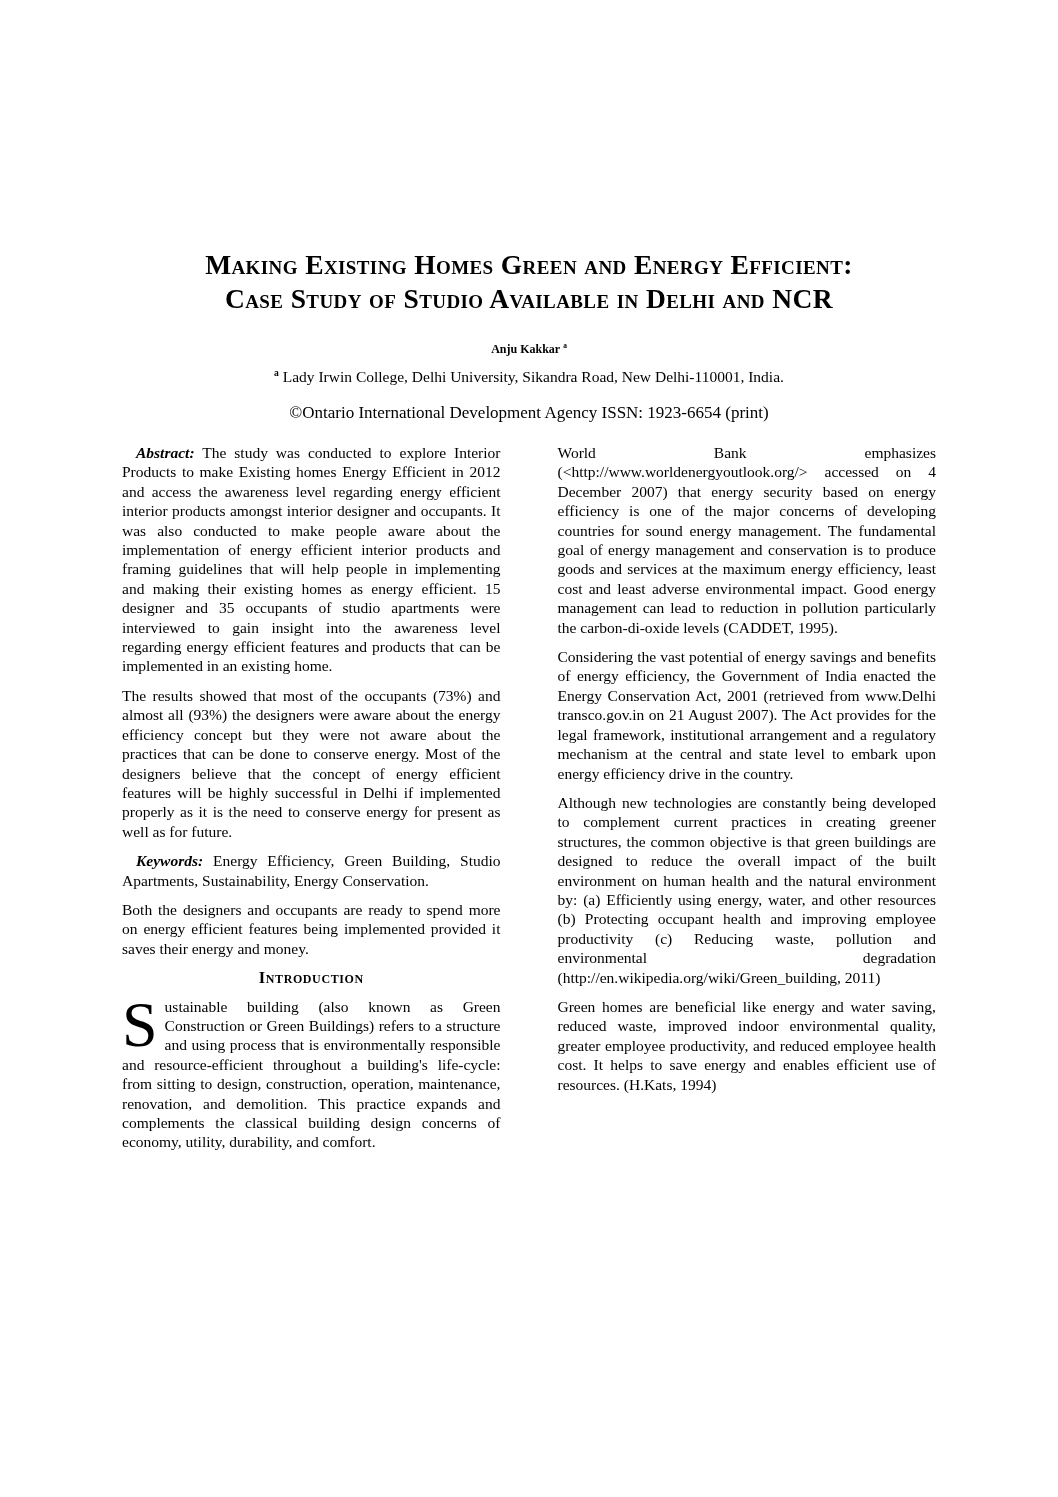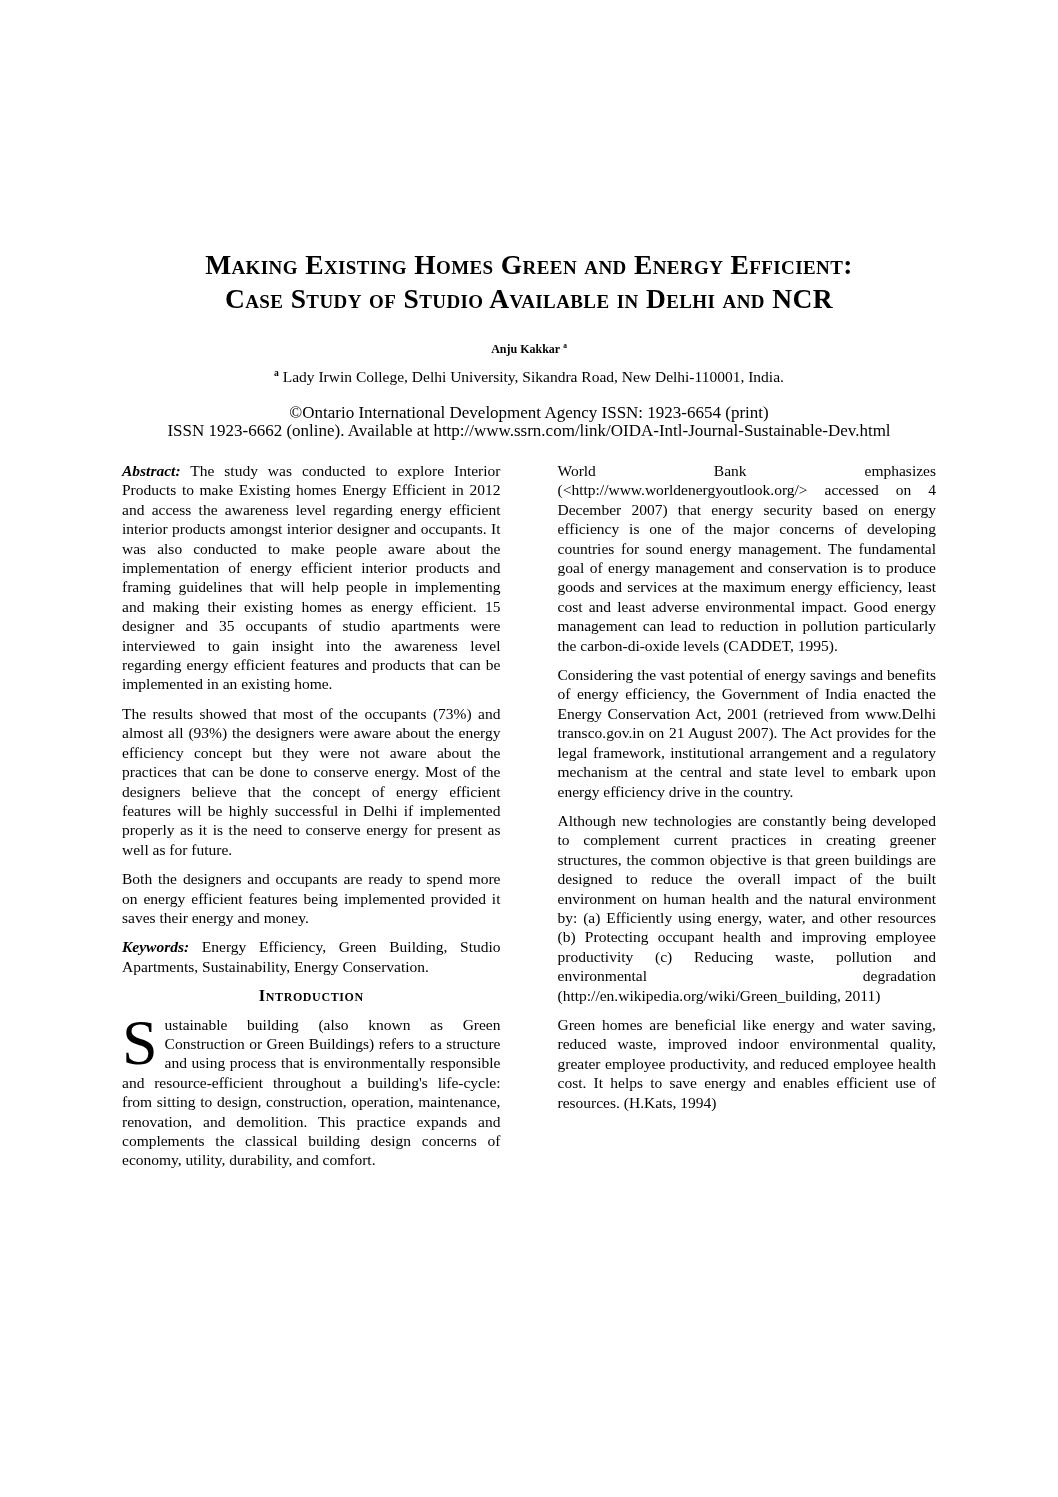--- a/index.html
+++ b/index.html
@@ -62,20 +62,21 @@
     font-size: 15.5px;
     line-height: 19.4px;
     text-align: justify;
   }
   .col p {
     margin: 0 0 10px 0;
   }
   .lead-label {
     font-weight: bold;
     font-style: italic;
+    margin-left: 14px;
   }
   .section-heading {
     text-align: center;
     font-weight: bold;
     font-variant: small-caps;
     font-size: 16.5px;
     letter-spacing: 0.6px;
     margin: 4px 0 9px 0;
   }
   .dropcap {
@@ -100,36 +101,35 @@
   </div>
 
   <div class="affil-block">
     <div class="affil-line">
       <sup>a</sup>&nbsp;<span>Lady Irwin College, Delhi University, Sikandra Road,  New Delhi-110001, India.</span>
     </div>
   </div>
 
   <div class="copyright-block">
     <div>©Ontario International Development Agency ISSN: 1923-6654 (print)</div>
-    <div>ISSN 1923-6662 (online). Available at http://www.ssrn.com/link/OIDA-Intl-Journal-Sustainable-Dev.html</div>
   </div>
 
   <div class="columns">
 
     <div class="col">
       <p>
         <span class="lead-label">Abstract:</span>
         <span>The study was conducted to explore Interior Products to make Existing homes Energy Efficient in 2012 and access the awareness level regarding energy efficient interior products amongst interior designer and occupants. It was also conducted to make people aware about the implementation of energy efficient interior products and framing guidelines that will help people in implementing and making their existing homes as energy efficient. 15 designer and 35 occupants of studio apartments were interviewed to gain insight into the awareness level regarding energy efficient features and products that can be implemented in an existing home.</span>
       </p>
       <p>The results showed that most of the occupants (73%) and almost all (93%) the designers were aware about the energy efficiency concept but they were not aware about the practices that can be done to conserve energy. Most of the designers believe that the concept of energy efficient features will be highly successful in Delhi if implemented properly as it is the need to conserve energy for present as well as for future.</p>
-      <p>Both the designers and occupants are ready to spend more on energy efficient features being implemented provided it saves their energy and money.</p>
       <p>
         <span class="lead-label">Keywords:</span>
         <span>Energy Efficiency, Green Building, Studio Apartments, Sustainability, Energy Conservation.</span>
       </p>
+      <p>Both the designers and occupants are ready to spend more on energy efficient features being implemented provided it saves their energy and money.</p>
       <div class="section-heading">Introduction</div>
       <p>
         <span class="dropcap">S</span><span>ustainable building (also known as Green Construction or Green Buildings) refers to a structure and using process that is environmentally responsible and resource-efficient throughout a building's life-cycle: from sitting to design, construction, operation, maintenance, renovation, and demolition. This practice expands and complements the classical building design concerns of economy, utility, durability, and comfort.</span>
       </p>
     </div>
 
     <div class="col">
       <p>World Bank emphasizes (&lt;http://www.worldenergyoutlook.org/&gt; accessed on 4 December 2007) that energy security based on energy efficiency is one of the major concerns of developing countries for sound energy management. The fundamental goal of energy management and conservation is to produce goods and services at the maximum energy efficiency, least cost and least adverse environmental impact. Good energy management can lead to reduction in pollution particularly the carbon-di-oxide levels (CADDET, 1995).</p>
       <p>Considering the vast potential of energy savings and benefits of energy efficiency, the Government of India enacted the Energy Conservation Act, 2001 (retrieved from www.Delhi transco.gov.in on 21 August 2007). The Act provides for the legal framework, institutional arrangement and a regulatory mechanism at the central and state level to embark upon energy efficiency drive in the country.</p>
       <p>Although new technologies are constantly being developed to complement current practices in creating greener structures, the common objective is that green buildings are designed to reduce the overall impact of the built environment on human health and the natural environment by: (a) Efficiently using energy, water, and other resources (b) Protecting occupant health and improving employee productivity (c) Reducing waste, pollution and environmental degradation (http://en.wikipedia.org/wiki/Green_building, 2011)</p>

